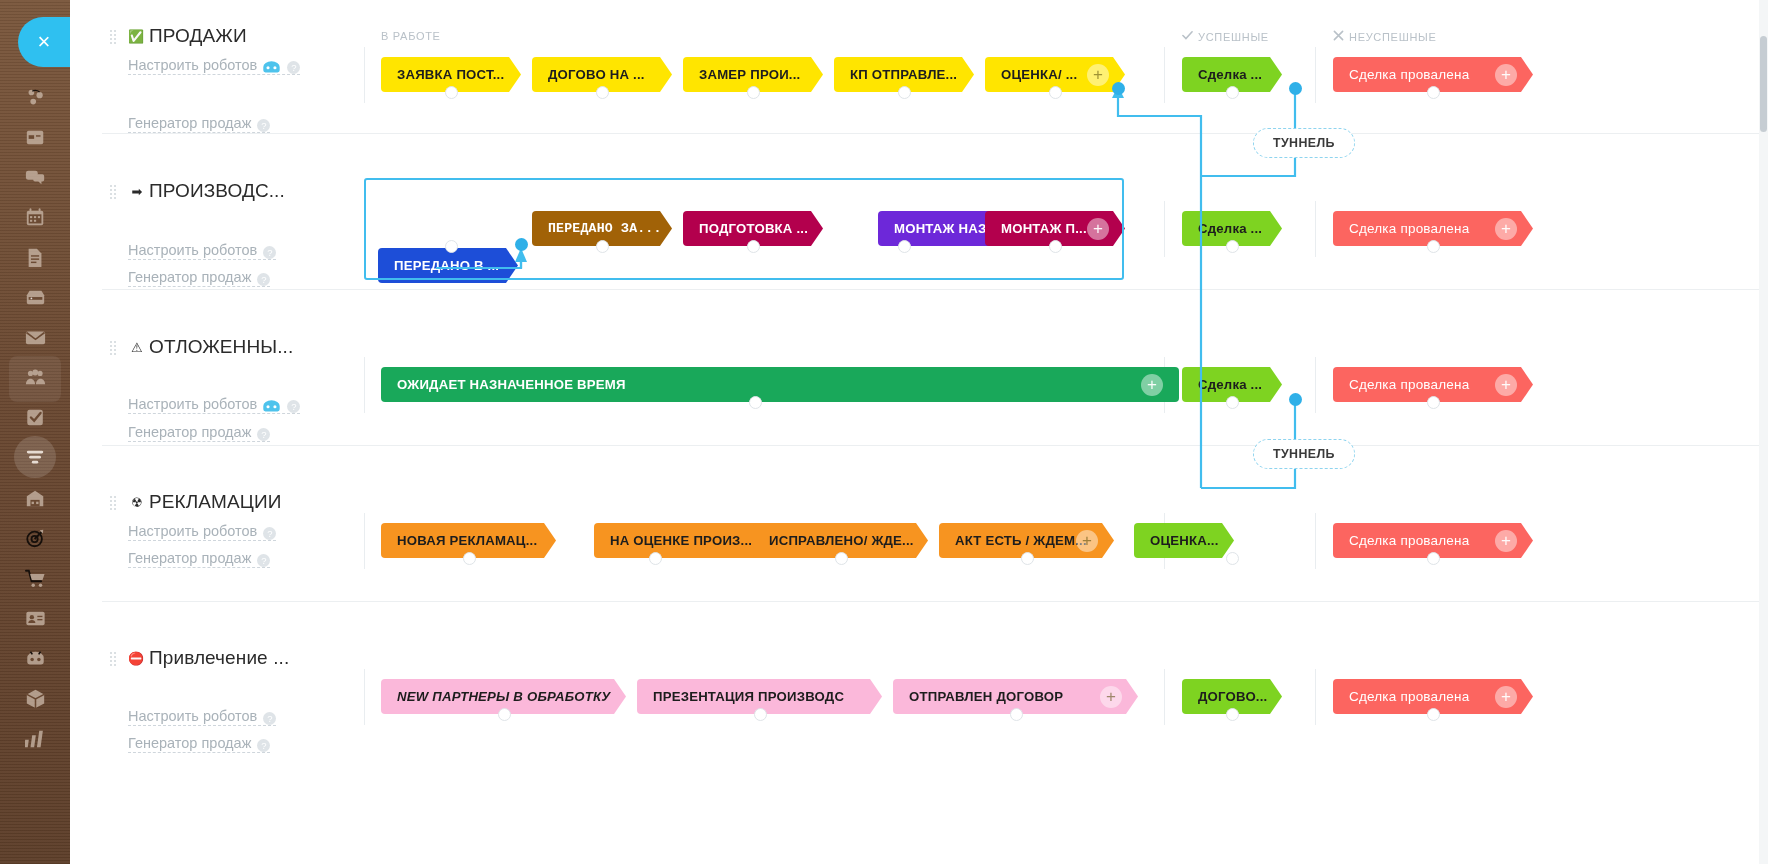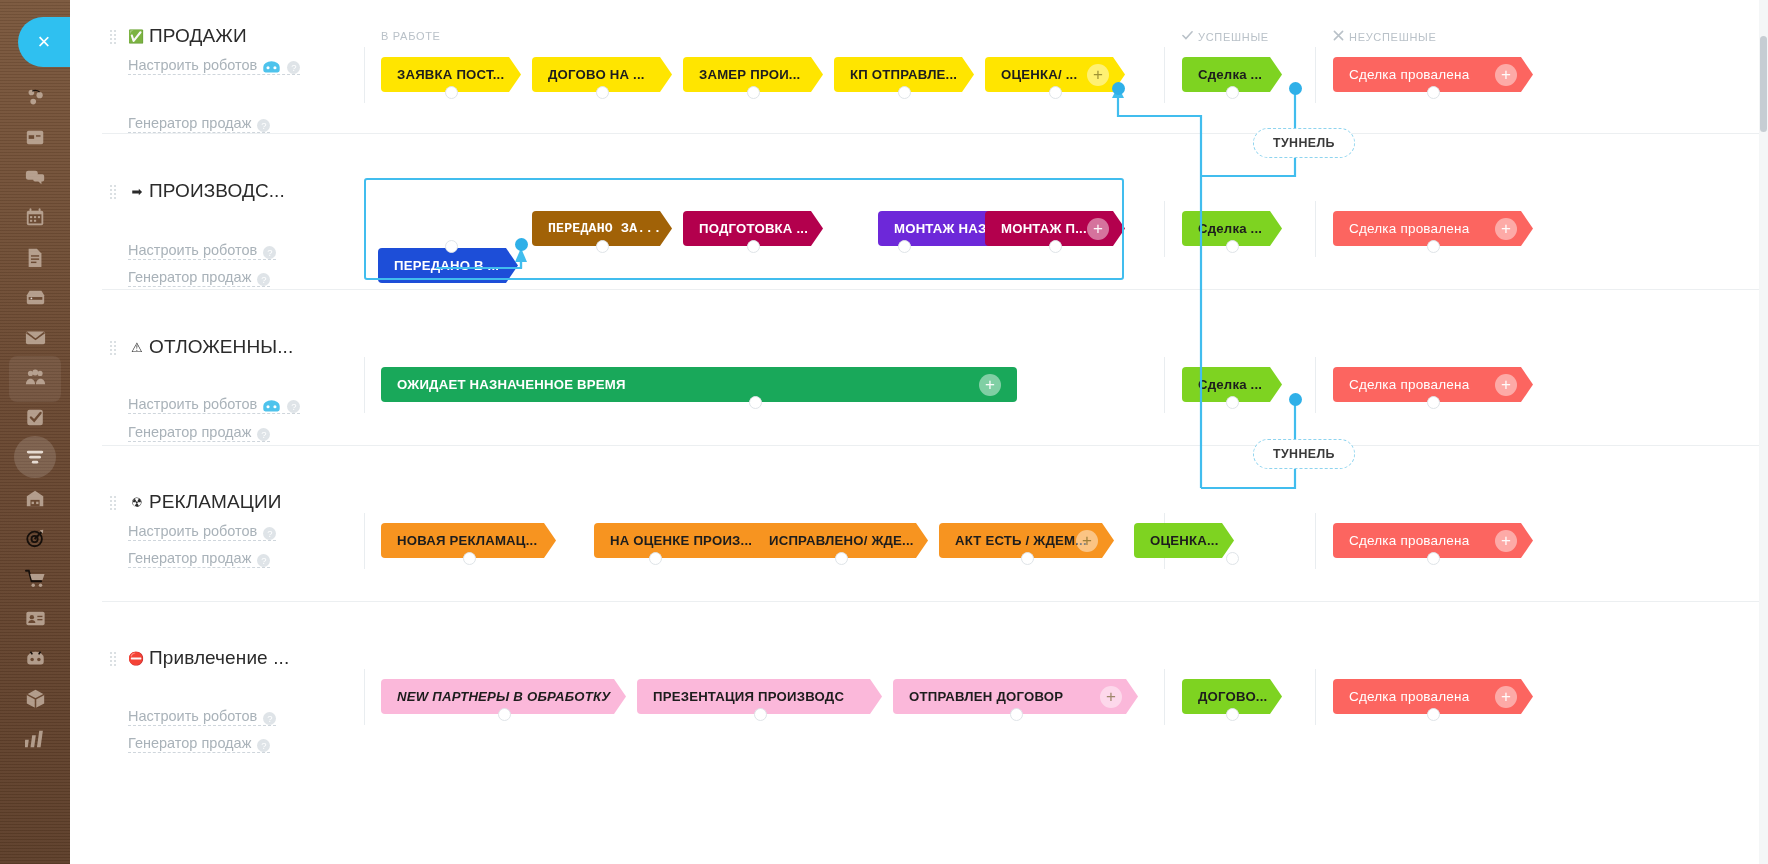--- a/index.html
+++ b/index.html
@@ -450,21 +450,21 @@
             </svg></span>
           <span class="help-dot">?</span>
         </div>
         <div class="pl-link" style="left: 58px; top: 424px;">
           <span>Генератор продаж</span>
           <span class="help-dot">?</span>
         </div>
         <div class="vsep" style="left: 294px; top: 357px; height: 56px;"></div>
         <div class="vsep" style="left: 1094px; top: 357px; height: 56px;"></div>
         <div class="vsep" style="left: 1245px; top: 357px; height: 56px;"></div>
-        <div class="stage flat white-txt" style="left: 311px; top: 367px; width: 636px; background: rgb(25, 168, 90);">
+        <div class="stage flat white-txt" style="left: 311px; top: 367px; width: 798px; background: rgb(25, 168, 90);">
           <span>ОЖИДАЕТ НАЗНАЧЕННОЕ ВРЕМЯ</span>
           <span class="plus" style="background: rgba(255, 255, 255, 0.45); color: rgba(255, 255, 255, 0.95);">+</span>
         </div>
         <div class="stage-knob" style="left: 678.5px; top: 396px;"></div>
         <div class="stage" style="left: 1112px; top: 367px; width: 100px; background: rgb(126, 211, 33);">
           <span>Сделка ...</span>
         </div>
         <div class="stage-knob" style="left: 1156px; top: 396px;"></div>
         <div class="stage white-txt" style="left: 1263px; top: 367px; width: 200px; background: rgb(252, 101, 96); font-weight: 400; font-size: 13.5px;">
           <span>Сделка провалена</span>

